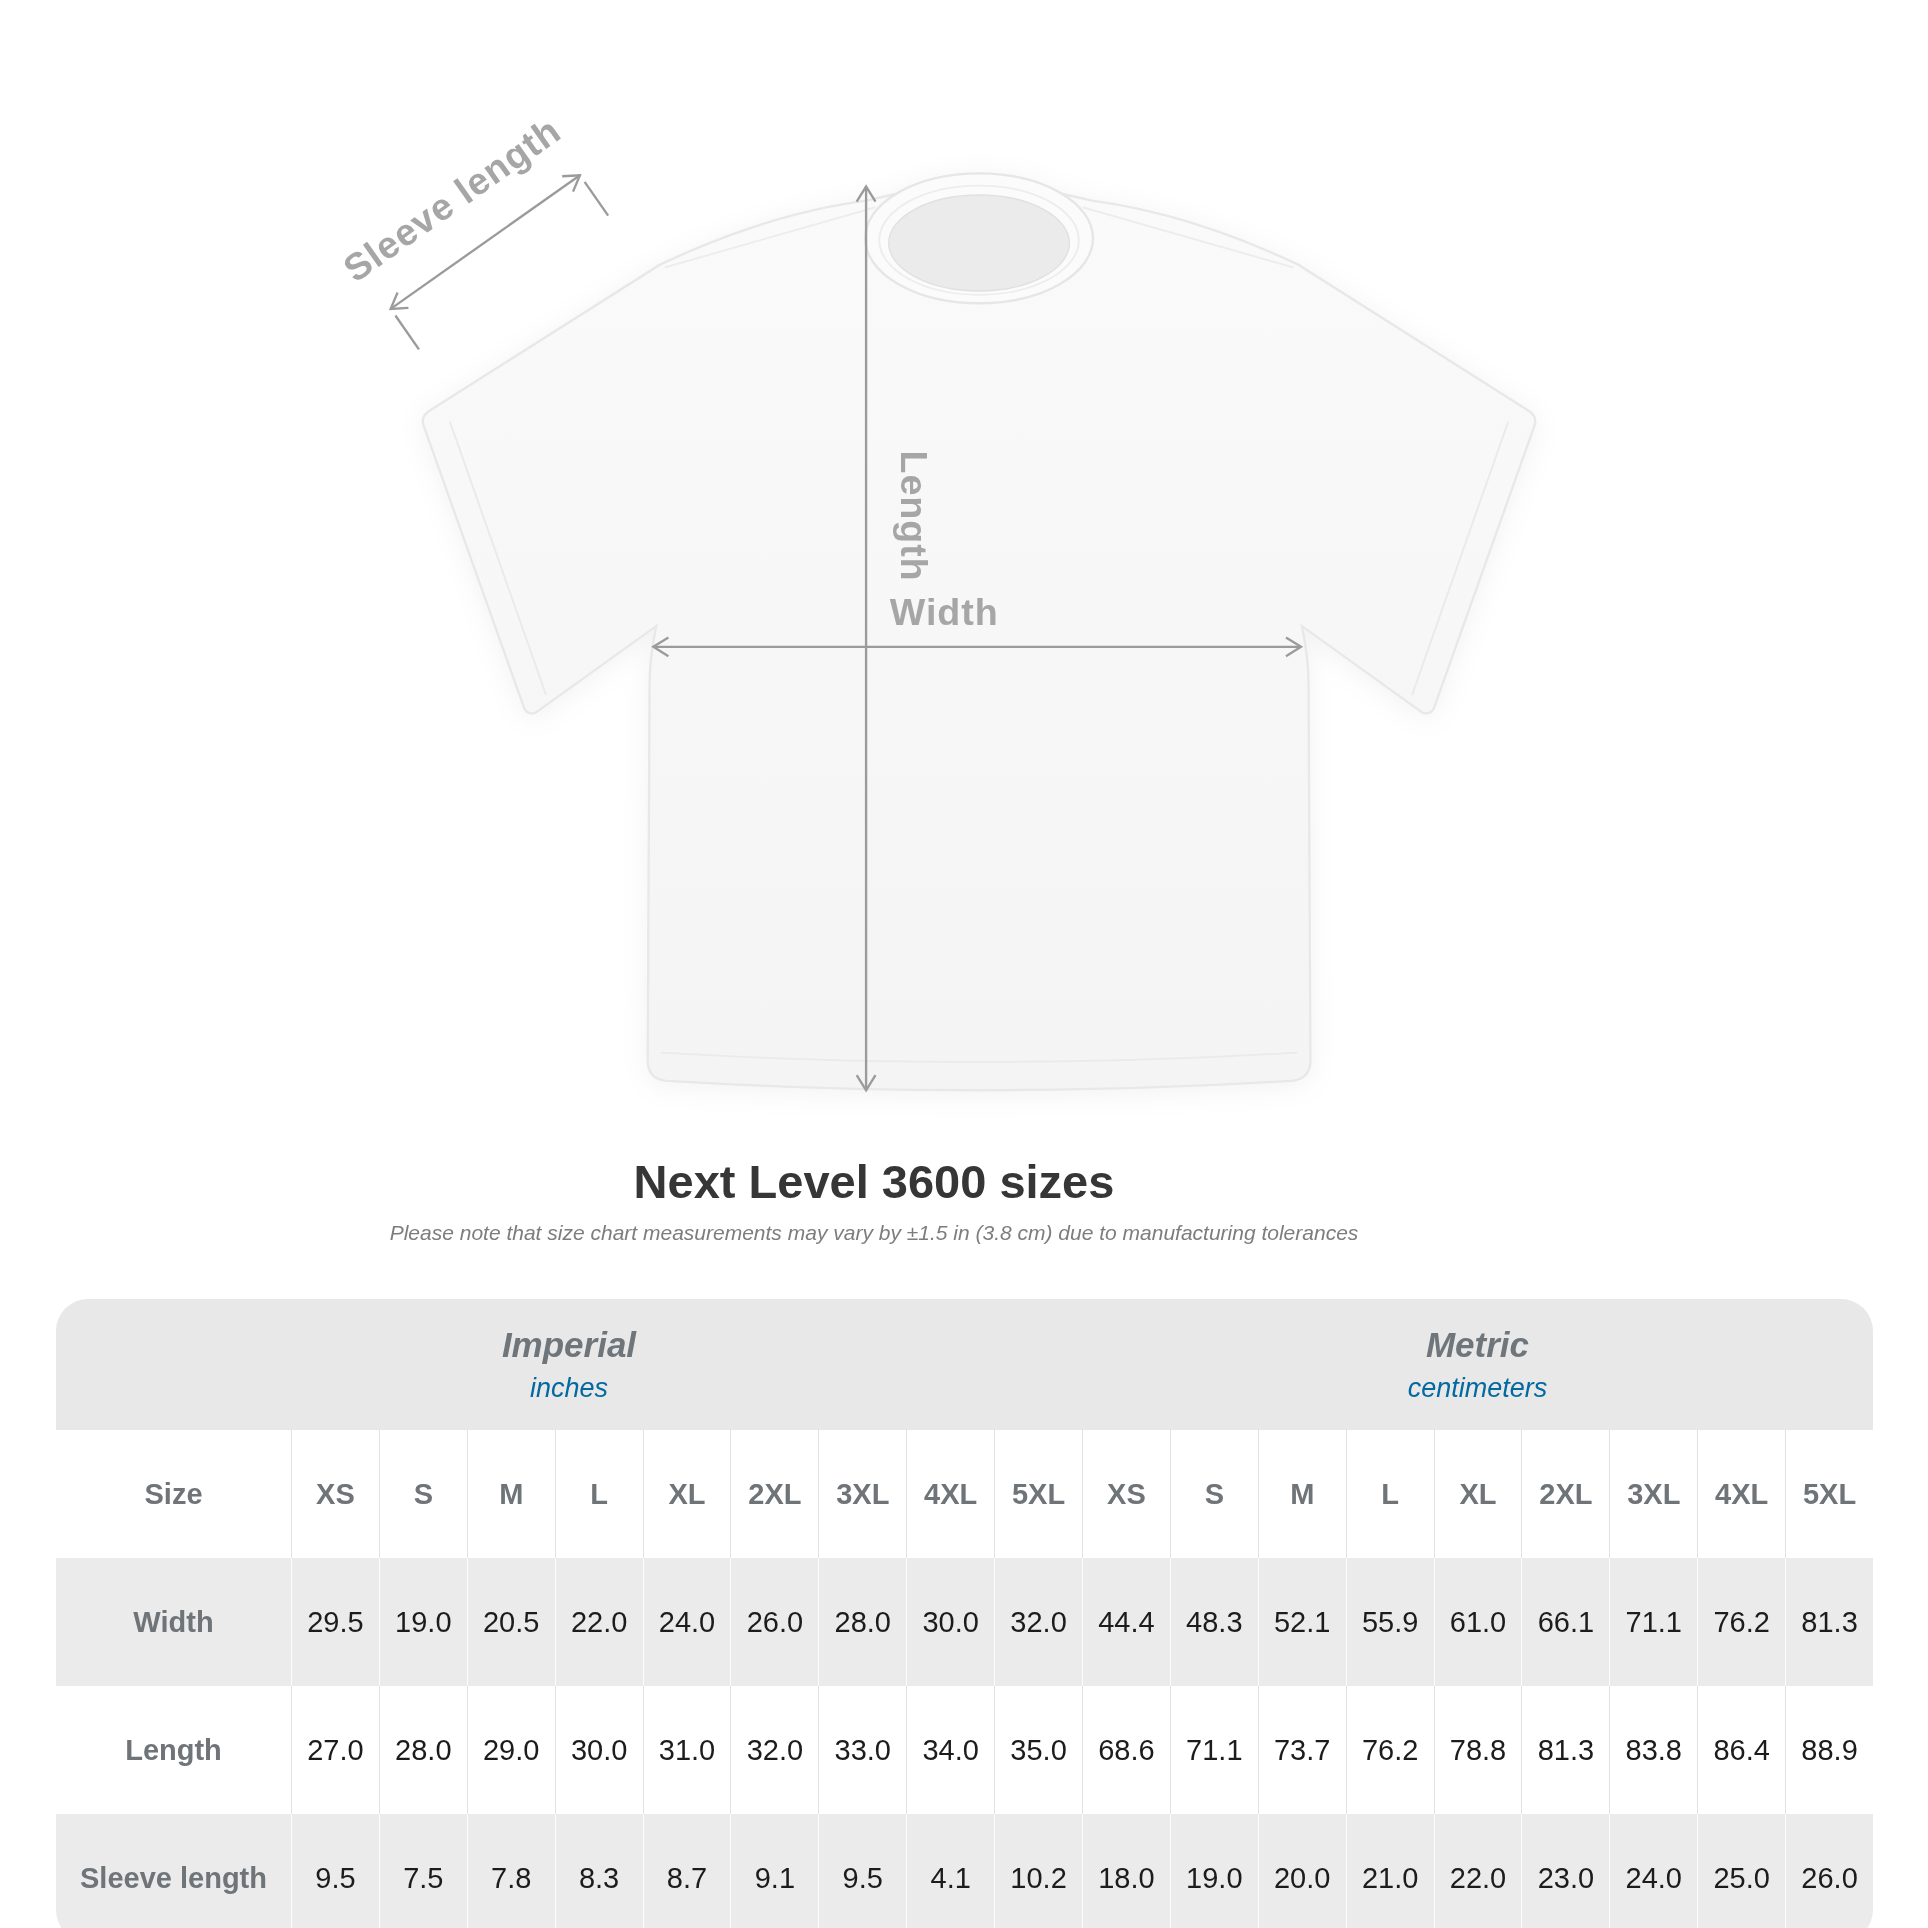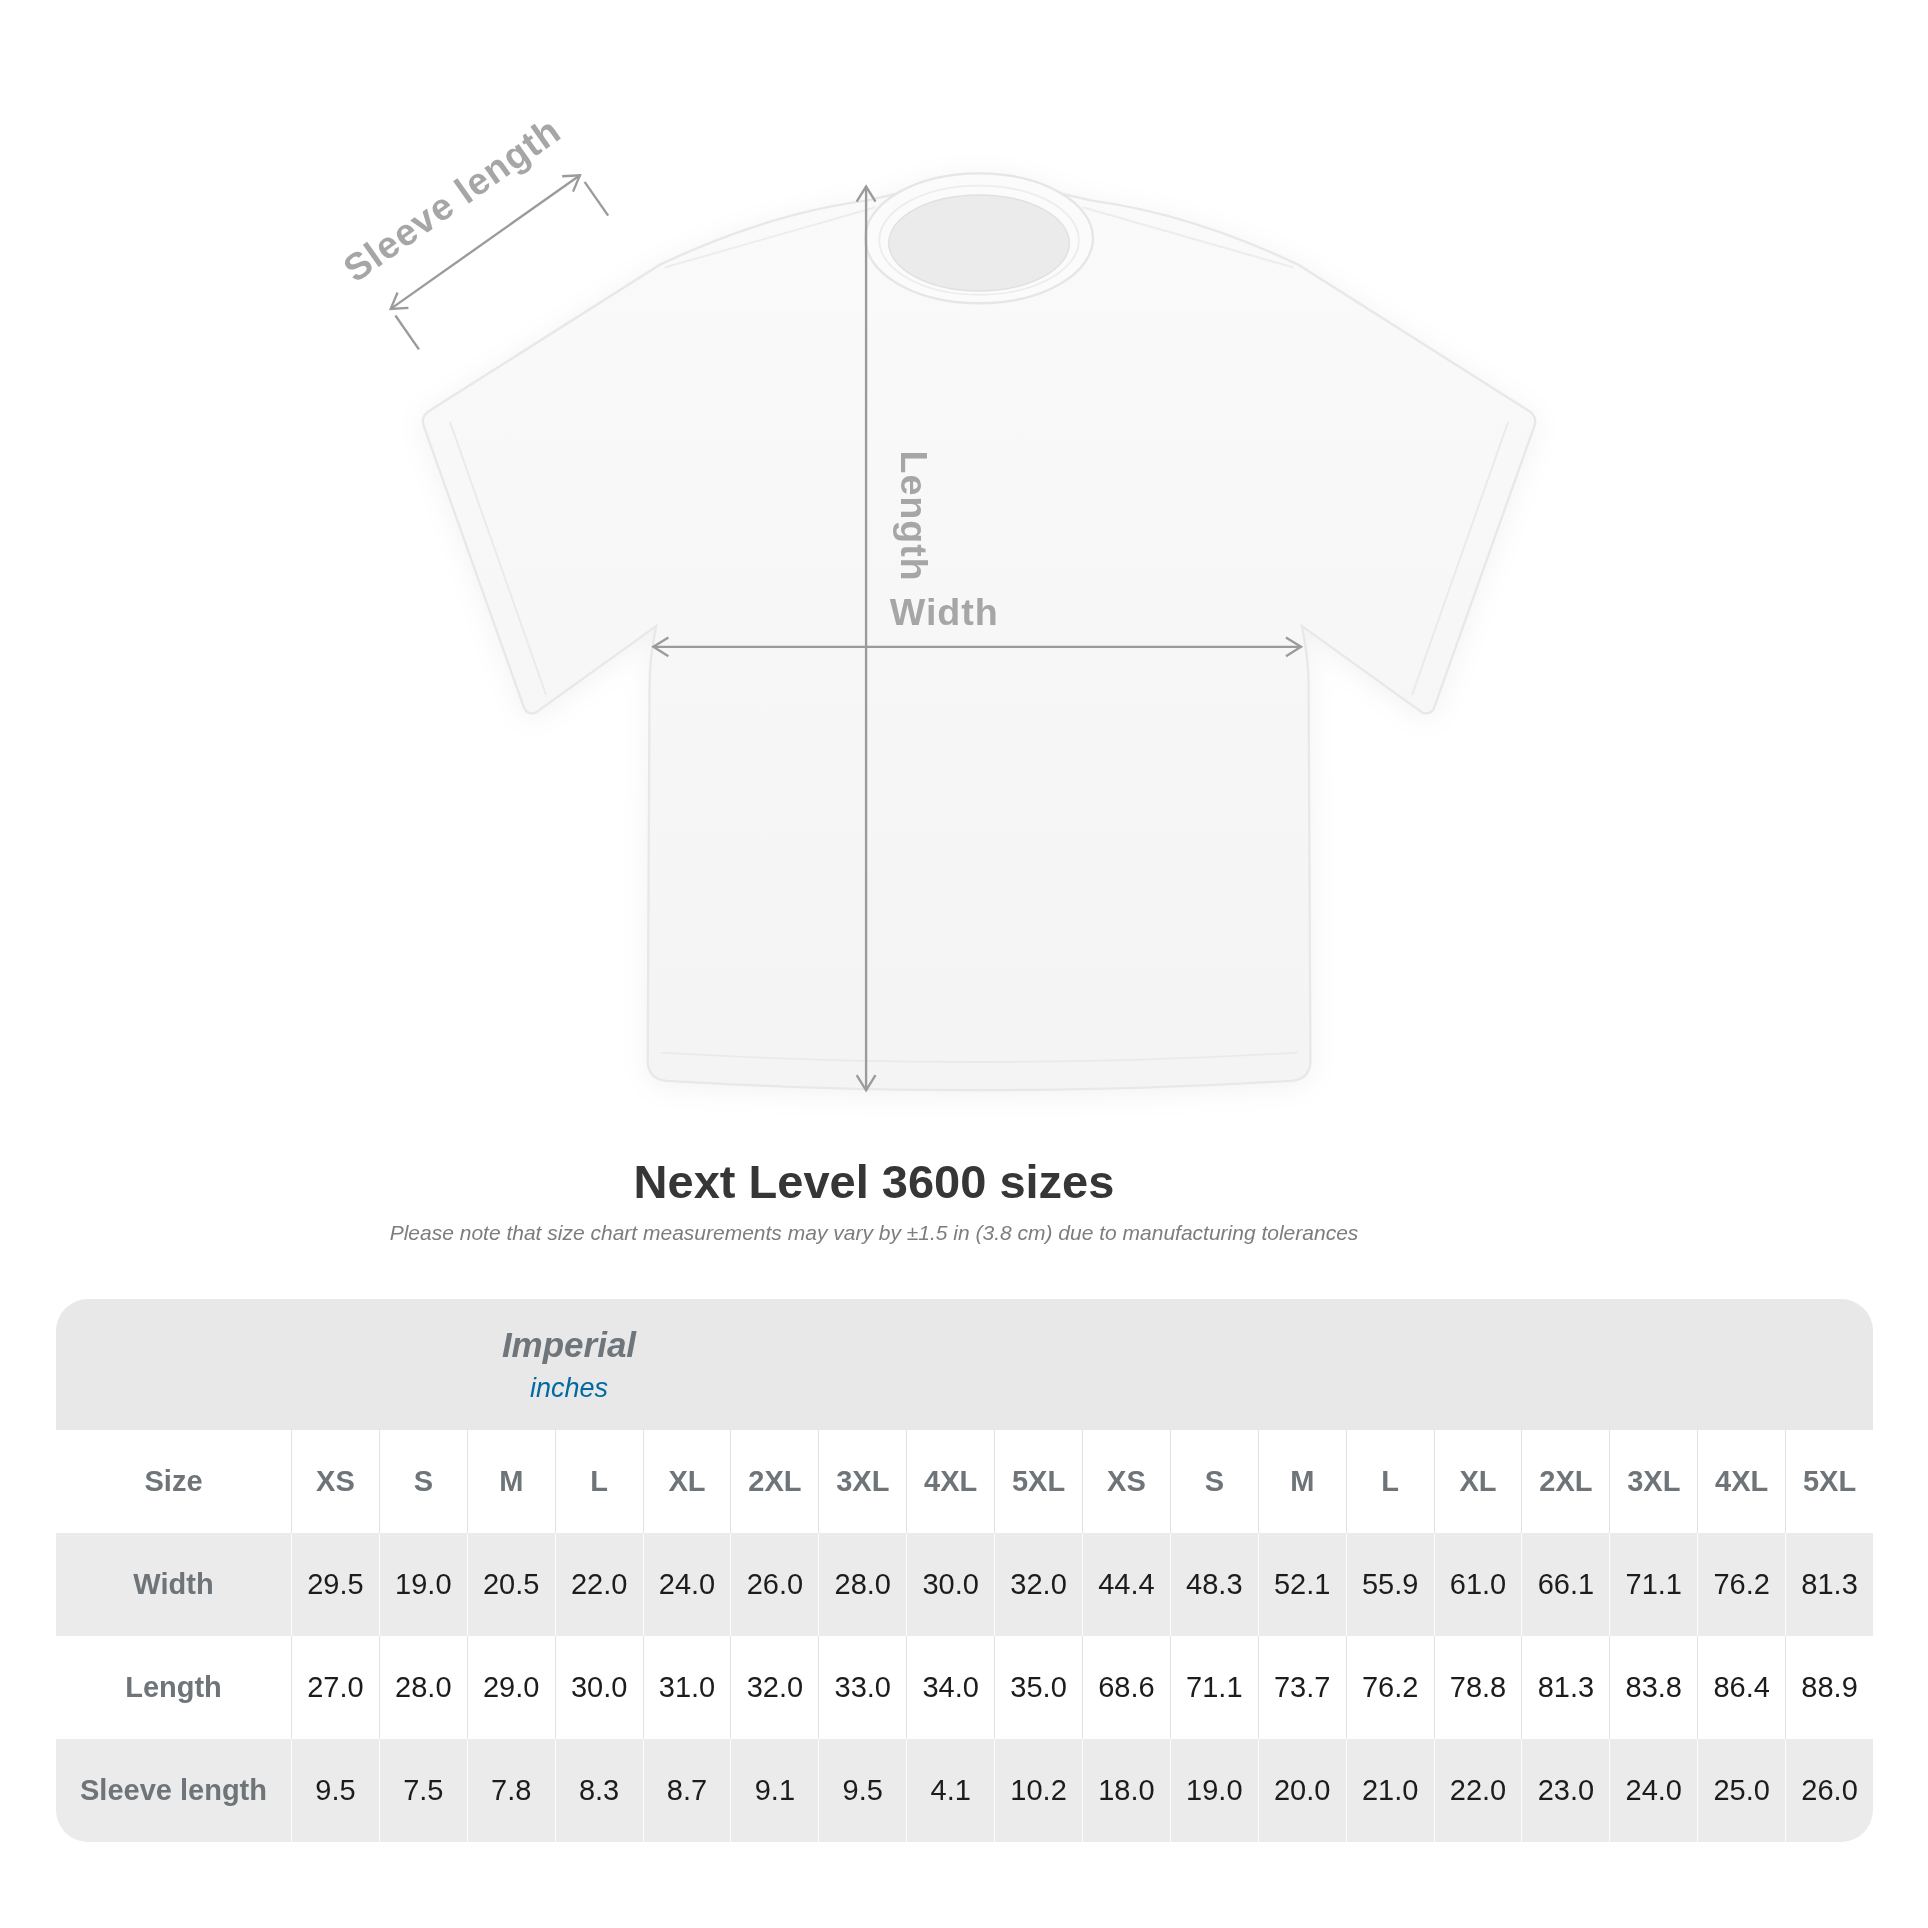--- a/index.html
+++ b/index.html
@@ -19,21 +19,21 @@
     position:absolute;left:56px;top:1299px;width:1817px;
     border-radius:32px;overflow:hidden;background:#ffffff;
   }
   .band,.trow{display:grid;grid-template-columns:235px repeat(18,1fr);}
   .band{background:#e8e8e8;height:131px;}
   .unit-group{display:flex;flex-direction:column;align-items:center;justify-content:center;gap:7.5px;}
   .ug-imperial{grid-column:1/11;}
   .ug-metric{grid-column:11/20;}
   .unit-name{font-size:35px;font-weight:bold;font-style:italic;color:#6e757b;}
   .unit-sub{font-size:27px;font-style:italic;color:#0369a1;}
-  .trow{height:103px;--sep:#e2e2e2;background:#ffffff;}
+  .trow{height:128px;--sep:#e2e2e2;background:#ffffff;}
   .trow.gray{background:#ebebeb;--sep:rgba(255,255,255,0.85);}
   .cell{display:flex;align-items:center;justify-content:center;font-size:29px;color:#1c1c1c;}
   .trow .cell + .cell{border-left:0.9px solid var(--sep);}
   .cell.label,.cell.head{font-weight:bold;color:#6e7477;}
 </style>
 </head>
 <body>
 
 <svg class="diagram" viewBox="0 0 2048 1250">
   <defs>
@@ -87,20 +87,24 @@
   <h1 class="chart-title">Next Level 3600 sizes</h1>
   <p class="chart-subtitle">Please note that size chart measurements may vary by ±1.5 in (3.8 cm) due to manufacturing tolerances</p>
 </div>
 
 <div class="size-table">
 
   <div class="band">
     <div class="unit-group ug-imperial">
       <div class="unit-name">Imperial</div>
       <div class="unit-sub">inches</div>
+    </div>
+    <div class="unit-group ug-metric">
+      <div class="unit-name">Metric</div>
+      <div class="unit-sub">centimeters</div>
     </div>
   </div>
 
   <div class="trow">
     <div class="cell label">Size</div>
     <div class="cell head">XS</div>
     <div class="cell head">S</div>
     <div class="cell head">M</div>
     <div class="cell head">L</div>
     <div class="cell head">XL</div>

